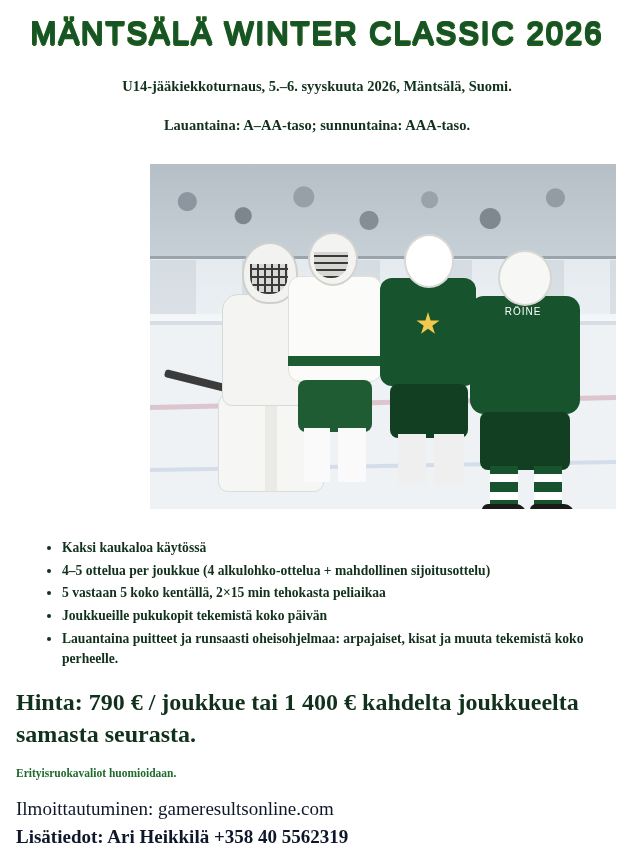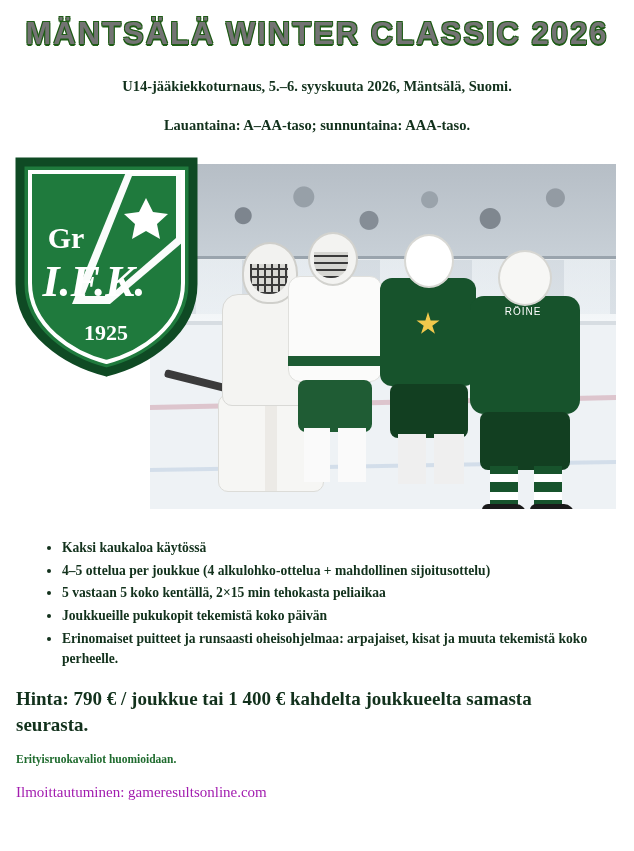--- a/index.html
+++ b/index.html
@@ -19,24 +19,24 @@
     width: 634px;
     height: 851px;
     box-sizing: border-box;
     padding: 0;
   }
 
   
   .title {
     text-align: center;
     font-family: "Liberation Sans", sans-serif;
-    font-weight: bold;
+    font-weight: normal;
     font-size: 31px;
     letter-spacing: 2px;
-    color: #737373;
+    color: #14532d;
     -webkit-text-stroke: 0px;
     text-shadow:
       -1px -1px 0 #1f5c16,
        1px -1px 0 #1f5c16,
       -1px  1px 0 #1f5c16,
        1px  1px 0 #1f5c16,
        0px  2px 0 #1f5c16;
     margin: 16px 0 0 0;
     padding: 0 10px;
     white-space: nowrap;
@@ -268,44 +268,44 @@
     color: #12311c;
   }
   .bullets li::marker { color: #12311c; }
 
   
   .price {
     margin: 16px 0 0 0;
     padding: 0 30px 0 16px;
     font-family: "Liberation Serif", serif;
     font-weight: bold;
-    font-size: 19px;
+    font-size: 24px;
     line-height: 1.35;
     color: #12311c;
   }
 
   
   .meals {
     margin: 14px 0 0 0;
     padding: 0 20px 0 16px;
     font-family: "Liberation Serif", serif;
     font-weight: bold;
     font-size: 11.5px;
     line-height: 1.45;
     color: #1f6b2e;
   }
 
   
   .contact {
     margin: 14px 9px 0 0;
     padding: 0 20px 0 16px;
     font-family: "Liberation Serif", serif;
-    font-size: 15px;
+    font-size: 19px;
     line-height: 1.45;
-    color: #a21caf;
+    color: #0f172a;
   }
   .contact .line2 { font-weight: bold; }
 </style>
 </head>
 <body>
 
 <div class="page">
 
   <h1 class="title">MÄNTSÄLÄ  WINTER  CLASSIC  2026</h1>
 
@@ -355,45 +355,34 @@
         <div class="name">RÖINE</div>
         <div class="pants"></div>
         <div class="sock-l"></div>
         <div class="sock-r"></div>
         <div class="skate-l"></div>
         <div class="skate-r"></div>
         <div class="helmet"></div>
       </div>
     </div>
 
-    <div class="crest">
-      <svg width="185" height="222" viewBox="0 0 185 222" xmlns="http://www.w3.org/2000/svg">
-        <path d="M6,6 H179 V128 C179,176 132,206 92.5,216 C53,206 6,176 6,128 Z" fill="#1f7a3d" stroke="#0f4a24" stroke-width="9"></path>
-        <path d="M16,16 H169 V127 C169,170 127,197 92.5,206 C58,197 16,170 16,127 Z" fill="none" stroke="#ffffff" stroke-width="4"></path>
-        <path d="M112,16 L169,16 L169,86 L96,148 L58,148 Z" fill="#ffffff" opacity="0.98"></path>
-        <path d="M118,20 L162,20 L162,82 L95,140 L70,140 Z" fill="#1f7a3d"></path>
-        <path d="M132,42 l7,14 l15,2 l-11,10 l3,15 l-14,-8 l-14,8 l3,-15 l-11,-10 l15,-2 z" fill="#ffffff"></path>
-        <text x="52" y="92" fill="#ffffff" font-family="Liberation Serif, serif" font-size="30" font-weight="bold" text-anchor="middle">Gr</text>
-        <text x="80" y="140" fill="#ffffff" font-family="Liberation Serif, serif" font-size="44" font-weight="bold" font-style="italic" text-anchor="middle">I.F.K.</text>
-        <text x="92" y="184" fill="#ffffff" font-family="Liberation Serif, serif" font-size="22" font-weight="bold" text-anchor="middle">1925</text>
-      </svg>
-    </div>
   </div>
 
   <ul class="bullets">
     <li>Kaksi kaukaloa käytössä</li>
     <li>4–5 ottelua per joukkue (4 alkulohko-ottelua + mahdollinen sijoitusottelu)</li>
     <li>5 vastaan 5 koko kentällä, 2×15 min tehokasta peliaikaa</li>
     <li>Joukkueille pukukopit tekemistä koko päivän</li>
-    <li>Erinomaiset puitteet ja runsaasti oheisohjelmaa: arpajaiset, kisat ja muuta tekemistä koko perheelle.</li>
+    <li>Lauantaina puitteet ja runsaasti oheisohjelmaa: arpajaiset, kisat ja muuta tekemistä koko perheelle.</li>
   </ul>
 
   <div class="price">Hinta: 790 € / joukkue tai 1 400 € kahdelta joukkueelta samasta seurasta.</div>
 
   <div class="meals">
     <div>Erityisruokavaliot huomioidaan.</div>
   </div>
 
   <div class="contact">
     <div>Ilmoittautuminen: gameresultsonline.com</div>
+    <div class="line2">Lisätiedot: Ari Heikkilä +358 40 5562319</div>
   </div>
 
 </div>
 
 </body></html>

